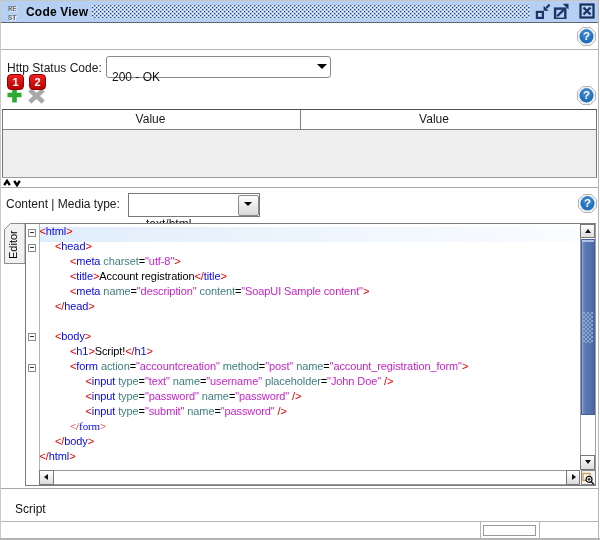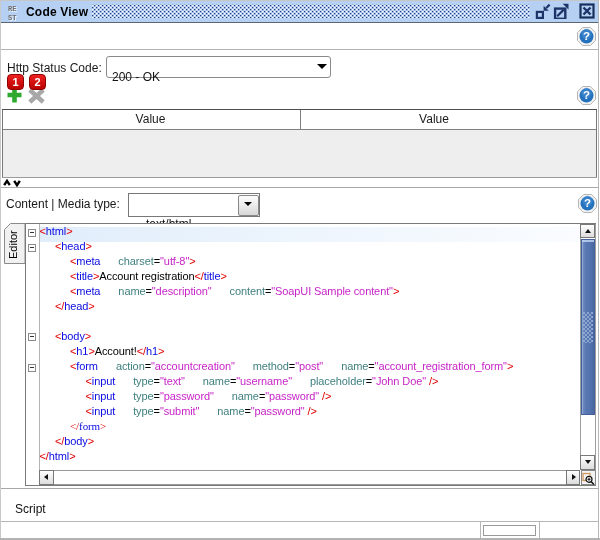--- a/index.html
+++ b/index.html
@@ -1,21 +1,21 @@
 <!DOCTYPE html>
 <html><head>
 <meta charset="utf-8">
 <style>
   html,body{margin:0;padding:0;}
   body{width:600px;height:540px;position:relative;background:#fff;
        font-family:"Liberation Sans",sans-serif;overflow:hidden;}
   .abs{position:absolute;}
   .lbl{font-size:12px;color:#1a1a1a;white-space:pre;}
   
-  .r{color:#e00000;} .b{color:#0a0ae0;} .t{color:#3f7f7f;margin-left:15px;} .m{color:#c724c7;} .k{color:#000;}
+  .r{color:#e00000;} .b{color:#0a0ae0;} .t{color:#3f7f7f;} .m{color:#c724c7;} .k{color:#000;}
   .cl{position:absolute;font-size:11px;line-height:11px;white-space:pre;letter-spacing:-0.1px;}
 </style>
 </head>
 <body>
 
 <div class="abs" style="left:0;top:0;width:1px;height:540px;background:#c9c9c9;"></div>
 <div class="abs" style="left:597.5px;top:0;width:1.2px;height:540px;background:#b7b7b7;"></div>
 <div class="abs" style="left:0;top:538px;width:600px;height:2px;background:#b3b3b3;"></div>
 
 <div class="abs" style="left:1px;top:0;width:597px;height:22px;background:#b5d0f2;border-top:1px solid #c6c6c6;"></div>
@@ -135,21 +135,21 @@
 
 <div id="code">
     <div class="cl" style="left:39.5px;top:226.4px;"><span class="r">&lt;</span><span class="b">html</span><span class="r">&gt;</span></div>
     <div class="cl" style="left:55px;top:241.35px;"><span class="r">&lt;</span><span class="b">head</span><span class="r">&gt;</span></div>
     <div class="cl" style="left:70px;top:256.3px;"><span class="r">&lt;</span><span class="b">meta</span><span class="k"> </span><span class="t">charset</span><span class="k">=</span><span class="m">"utf-8"</span><span class="r">&gt;</span></div>
     <div class="cl" style="left:70px;top:271.25px;"><span class="r">&lt;</span><span class="b">title</span><span class="r">&gt;</span><span class="k">Account registration</span><span class="r">&lt;/</span><span class="b">title</span><span class="r">&gt;</span></div>
     <div class="cl" style="left:70px;top:286.2px;"><span class="r">&lt;</span><span class="b">meta</span><span class="k"> </span><span class="t">name</span><span class="k">=</span><span class="m">"description"</span><span class="k"> </span><span class="t">content</span><span class="k">=</span><span class="m">"SoapUI Sample content"</span><span class="r">&gt;</span></div>
     <div class="cl" style="left:55px;top:301.15px;"><span class="r">&lt;/</span><span class="b">head</span><span class="r">&gt;</span></div>
     <div class="cl" style="left:55px;top:316.1px;"></div>
     <div class="cl" style="left:55px;top:331.05px;"><span class="r">&lt;</span><span class="b">body</span><span class="r">&gt;</span></div>
-    <div class="cl" style="left:70px;top:346px;"><span class="r">&lt;</span><span class="b">h1</span><span class="r">&gt;</span><span class="k">Account!</span><span class="r">&lt;/</span><span class="b">h1</span><span class="r">&gt;</span></div>
+    <div class="cl" style="left:70px;top:346px;"><span class="r">&lt;</span><span class="b">h1</span><span class="r">&gt;</span><span class="k">Script!</span><span class="r">&lt;/</span><span class="b">h1</span><span class="r">&gt;</span></div>
     <div class="cl" style="left:70px;top:360.95px;"><span class="r">&lt;</span><span class="b">form</span><span class="k"> </span><span class="t">action</span><span class="k">=</span><span class="m">"accountcreation"</span><span class="k"> </span><span class="t">method</span><span class="k">=</span><span class="m">"post"</span><span class="k"> </span><span class="t">name</span><span class="k">=</span><span class="m">"account_registration_form"</span><span class="r">&gt;</span></div>
     <div class="cl" style="left:85.5px;top:375.9px;"><span class="r">&lt;</span><span class="b">input</span><span class="k"> </span><span class="t">type</span><span class="k">=</span><span class="m">"text"</span><span class="k"> </span><span class="t">name</span><span class="k">=</span><span class="m">"username"</span><span class="k"> </span><span class="t">placeholder</span><span class="k">=</span><span class="m">"John Doe"</span><span class="r"> /&gt;</span></div>
     <div class="cl" style="left:85.5px;top:390.85px;"><span class="r">&lt;</span><span class="b">input</span><span class="k"> </span><span class="t">type</span><span class="k">=</span><span class="m">"password"</span><span class="k"> </span><span class="t">name</span><span class="k">=</span><span class="m">"password"</span><span class="r"> /&gt;</span></div>
     <div class="cl" style="left:85.5px;top:405.79999999999995px;"><span class="r">&lt;</span><span class="b">input</span><span class="k"> </span><span class="t">type</span><span class="k">=</span><span class="m">"submit"</span><span class="k"> </span><span class="t">name</span><span class="k">=</span><span class="m">"password"</span><span class="r"> /&gt;</span></div>
     <div class="cl" style="left:70px;top:420.75px;font-family:Liberation Serif, serif;"><span class="r">&lt;/</span><span class="b">form</span><span class="r">&gt;</span></div>
     <div class="cl" style="left:55px;top:435.7px;"><span class="r">&lt;/</span><span class="b">body</span><span class="r">&gt;</span></div>
     <div class="cl" style="left:39.5px;top:450.65px;"><span class="r">&lt;/</span><span class="b">html</span><span class="r">&gt;</span></div>
   </div>
 
 <div class="abs" style="left:580px;top:224px;width:16px;height:245.5px;background:#fff;border-left:1px solid #9e9e9e;border-right:1px solid #9e9e9e;box-sizing:border-box;"></div>

